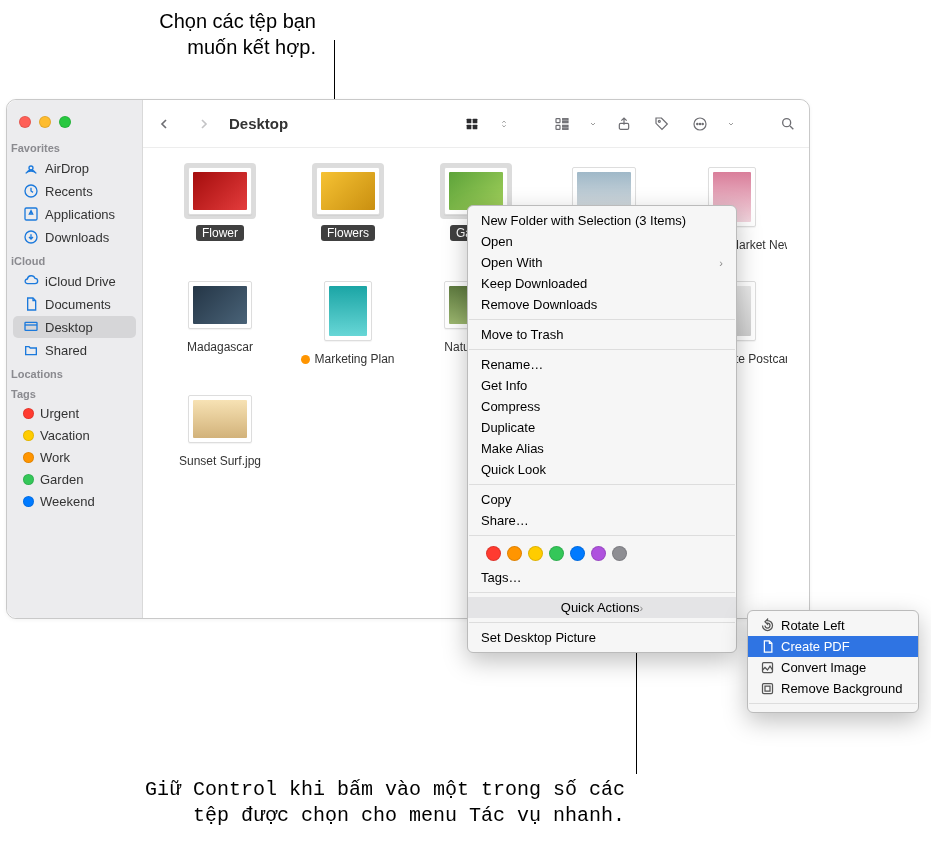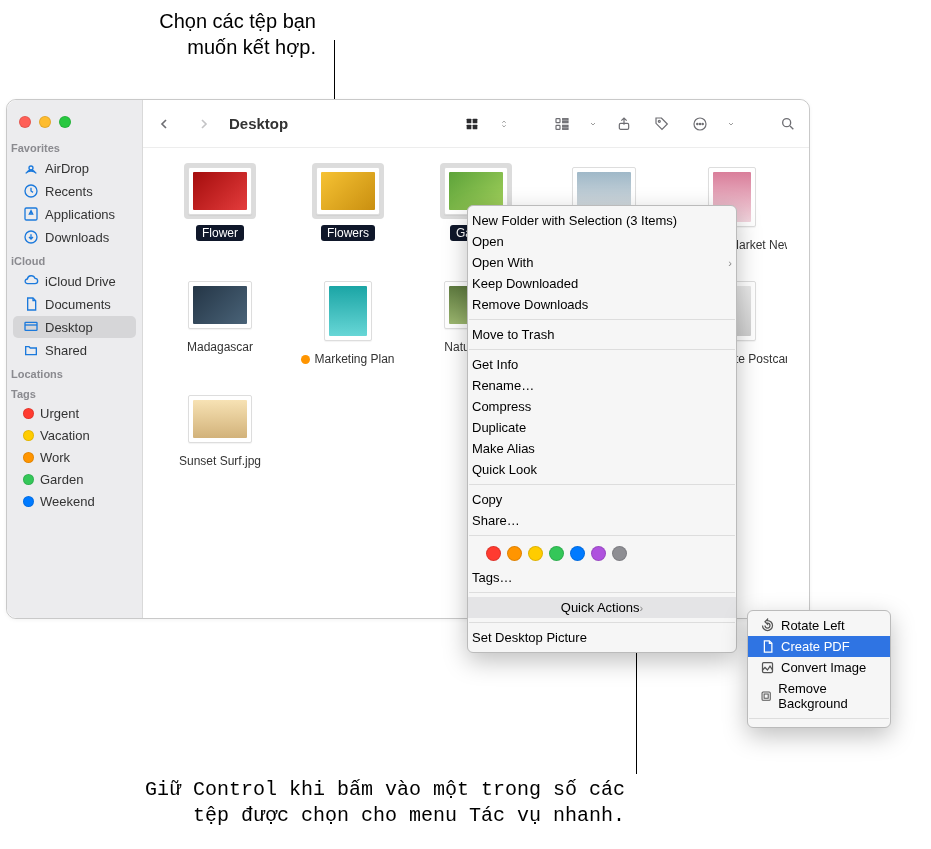--- a/index.html
+++ b/index.html
@@ -101,43 +101,43 @@
     border-radius: 3px;
     color: #333;
     max-width: 110px;
     white-space: nowrap;
     overflow: hidden;
     text-overflow: ellipsis;
     display: flex;
     align-items: center;
     gap: 4px;
   }
-  .file-item.selected .fname { background: #0f172a; color: #fff; }
+  .file-item.selected .fname { background: #404040; color: #fff; }
   .fname-tag { width: 9px; height: 9px; border-radius: 50%; display: inline-block; }
 
   
   .ctx {
     position: absolute;
     background: #f6f6f6;
     border: 0.5px solid #bbb;
     border-radius: 6px;
     box-shadow: 0 8px 24px rgba(0,0,0,0.25);
     padding: 4px 0;
     font-size: 13px;
     z-index: 10;
   }
   .ctx-main { left: 467px; top: 205px; width: 270px; }
-  .ctx-item { padding: 3px 4px; display: flex; align-items: center; justify-content: space-between; cursor: default; }
+  .ctx-item { padding: 3px 13px; display: flex; align-items: center; justify-content: space-between; cursor: default; }
   .ctx-item.hl { background: #e4e4e6; justify-content: center; }
   .ctx-sep { height: 1px; background: #ddd; margin: 4px 1px; }
   .ctx-colors { display: flex; gap: 6px; padding: 6px 18px; }
   .ctx-colors span { width: 15px; height: 15px; border-radius: 50%; border: 0.5px solid rgba(0,0,0,0.12);}
   .chev { color: #888; font-size: 11px; }
 
-  .ctx-sub { left: 747px; top: 610px; width: 144px; }
+  .ctx-sub { left: 747px; top: 610px; width: 172px; text-align: right; }
   .ctx-sub .ctx-item { padding: 3px 12px; gap: 6px; justify-content: flex-start; }
   .ctx-sub .ctx-item.sel { background: #2f74e3; color: #fff; }
   .mini-icon { width: 15px; height: 15px; display: flex; align-items: center; justify-content: center; color: #555; }
   .ctx-sub .ctx-item.sel .mini-icon { color: #fff; }
 
 </style>
 </head>
 <body>
 
 <div class="callout" style="left:96px; top:8px; width:220px;">
@@ -469,24 +469,24 @@
     </div>
     <div class="ctx-item">
       <span>Remove Downloads</span>
     </div>
     <div class="ctx-sep"></div>
     <div class="ctx-item">
       <span>Move to Trash</span>
     </div>
     <div class="ctx-sep"></div>
     <div class="ctx-item">
+      <span>Rename…</span>
+    </div>
+    <div class="ctx-item">
       <span>Get Info</span>
-    </div>
-    <div class="ctx-item">
-      <span>Rename…</span>
     </div>
     <div class="ctx-item">
       <span>Compress</span>
     </div>
     <div class="ctx-item">
       <span>Duplicate</span>
     </div>
     <div class="ctx-item">
       <span>Make Alias</span>
     </div>

